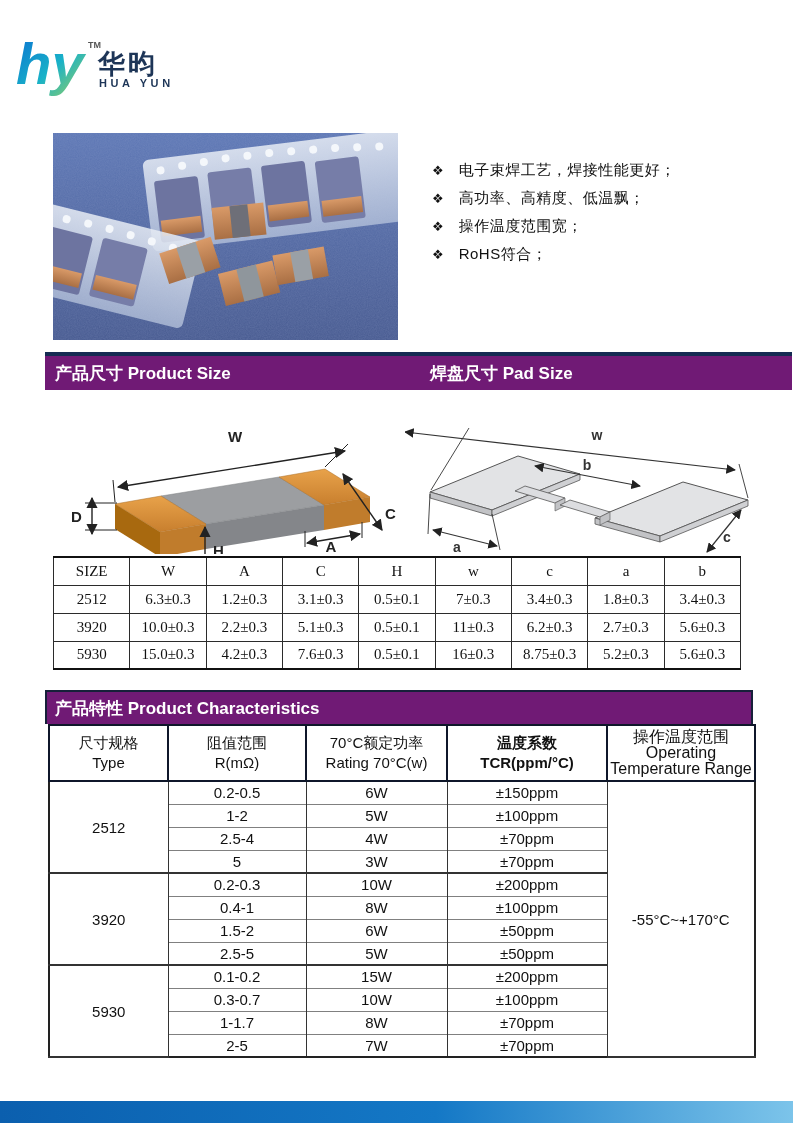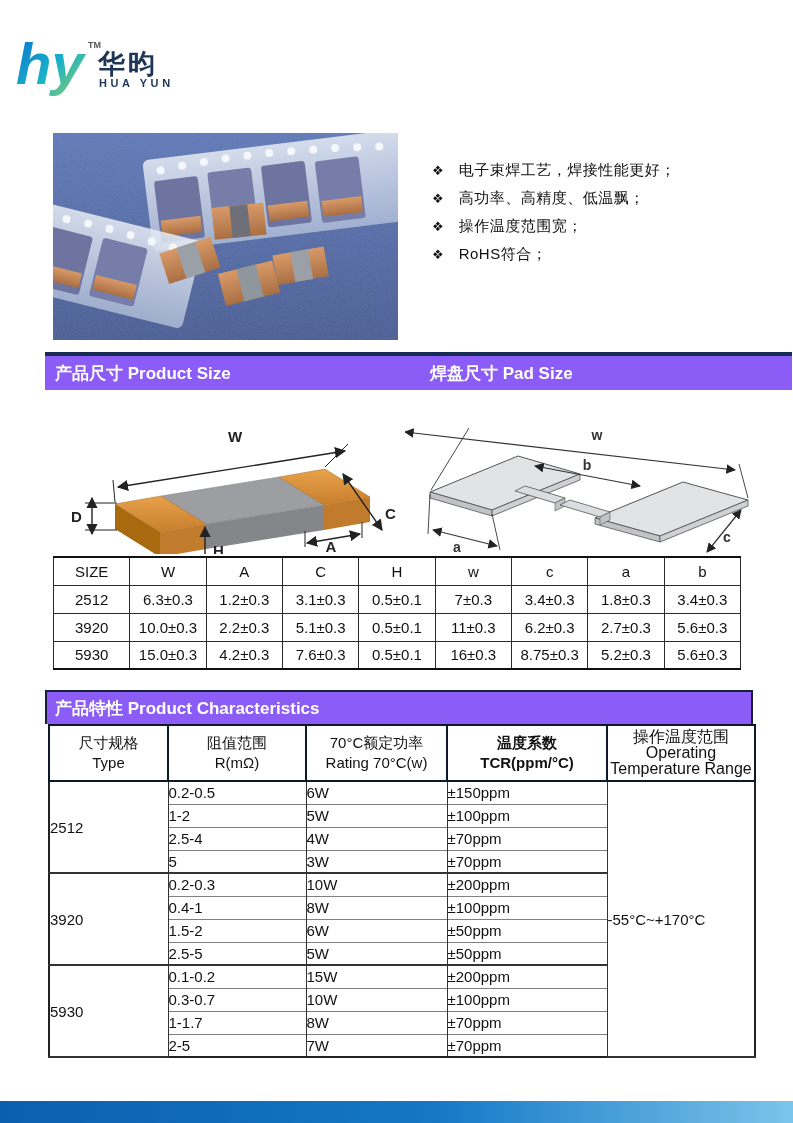--- a/index.html
+++ b/index.html
@@ -17,46 +17,46 @@
   
   .photo { position:absolute; left:53px; top:133px; width:345px; height:207px; }
 
   
   .features { position:absolute; left:432px; top:162px; width:350px; }
   .feature { display:flex; align-items:flex-start; margin-bottom:12px; font-size:15px; line-height:16px; }
   .bullet { font-size:13px; margin-right:15px; color:#111; position:relative; top:1px; }
   .ftext { color:#111; letter-spacing:0.5px; }
 
   
-  .banner { position:absolute; background:#8b5cf6; color:#fff; font-size:17px; font-weight:600;
+  .banner { position:absolute; background:#701a75; color:#fff; font-size:17px; font-weight:600;
     display:flex; align-items:center; }
   .banner1 { left:45px; top:352px; width:747px; height:38px; border-top:4px solid #152b52; }
   .banner1 .btxt1 { margin-left:10px; }
   .banner1 .btxt2 { position:absolute; left:385px; }
   .banner2 { left:45px; top:690px; width:708px; height:34px; border:2px solid #17203a; border-bottom:none; padding-left:8px; }
 
   
   .diagram-product { position:absolute; left:55px; top:394px; }
   .diagram-pad { position:absolute; left:405px; top:394px; }
 
   
   .size-table { position:absolute; left:53px; top:556px; width:688px; border-collapse:collapse; table-layout:fixed; }
   .size-table th, .size-table td { border:1.5px solid #2b2b2b; height:28px; text-align:center;
-    font-size:15px; font-weight:normal; color:#111; }
+    font-size:15px; font-weight:normal; color:#111;font-family:Liberation Serif, serif; }
   .size-table th { font-size:15px; }
   .size-table tr:first-child th { border-top:2px solid #111; }
   .size-table tr:last-child td { border-bottom:2px solid #111; }
 
   
   .char-table { position:absolute; left:48px; top:724px; width:686px; border-collapse:collapse; table-layout:fixed; }
   .char-table th { border:2px solid #0f172a; font-size:15px; font-weight:normal; color:#111;
     height:56px; text-align:center; vertical-align:middle; white-space:pre-line; line-height:20px; }
   .char-table th.op-header { font-size:16px; line-height:16px; }
   .char-table td { border-left:1.5px solid #333; border-right:1.5px solid #333; border-top:1px solid #808080;
-    height:23px; vertical-align:middle; font-size:15px; color:#111;margin-top:38px; }
+    height:23px; text-align:center; vertical-align:middle; font-size:15px; color:#111;margin-top:38px; }
   .char-table tr.group-start td { border-top:2.5px solid #333; }
   .char-table td.type-cell { font-size:15px; border-bottom:2.5px solid #333; }
   .char-table td.op-cell { border-bottom:2.5px solid #333; font-size:15px; }
   .char-table tr:last-child td { border-bottom:2.5px solid #222; }
   .char-table .outer-l { border-left:2px solid #222; }
   .char-table .outer-r { border-right:2px solid #222; }
 
   
   .footer-bar { position:absolute; left:0; top:1101px; width:793px; height:22px;
     background:linear-gradient(90deg,#0b5fae 0%,#1478c6 55%,#7cc4ea 100%); }

